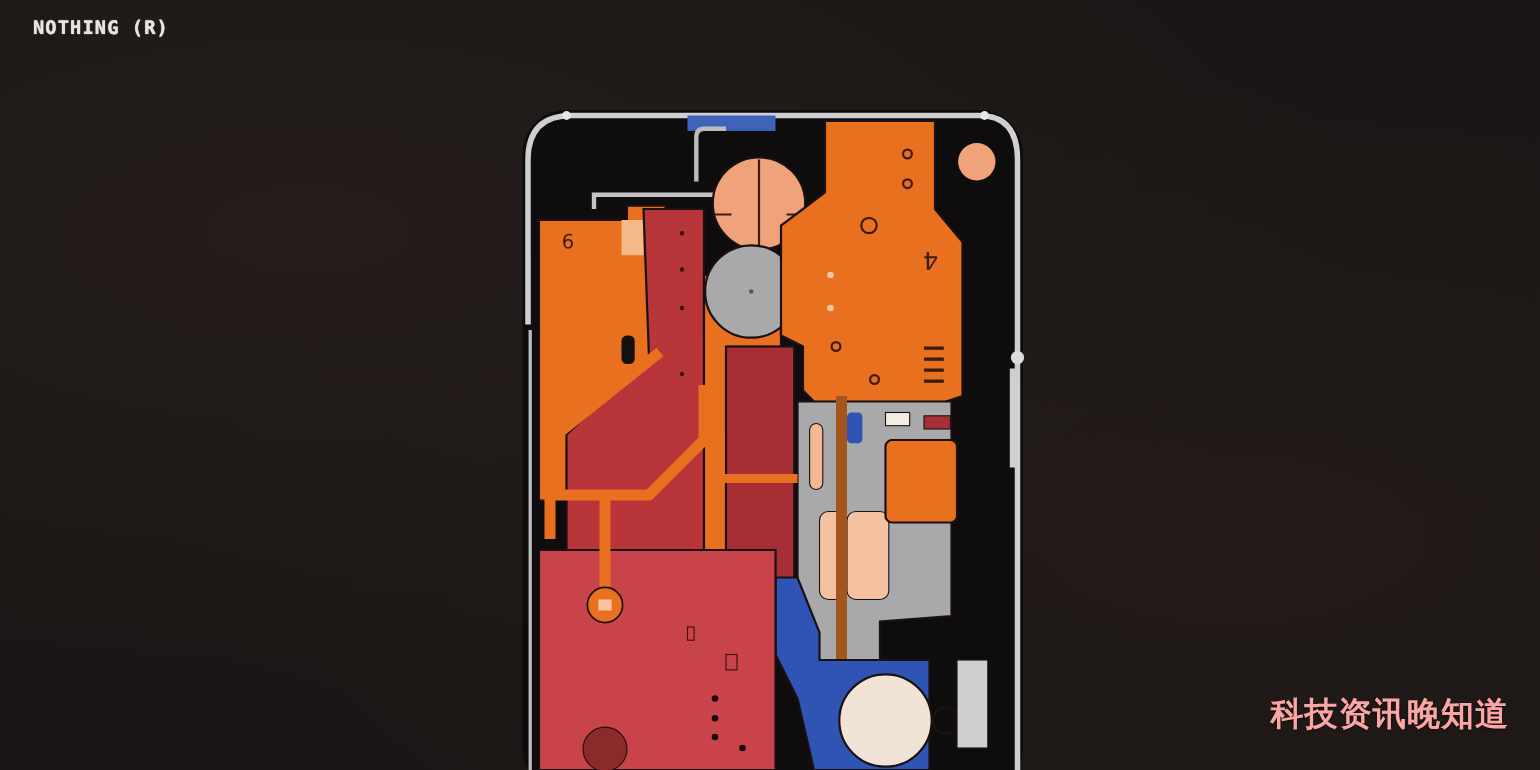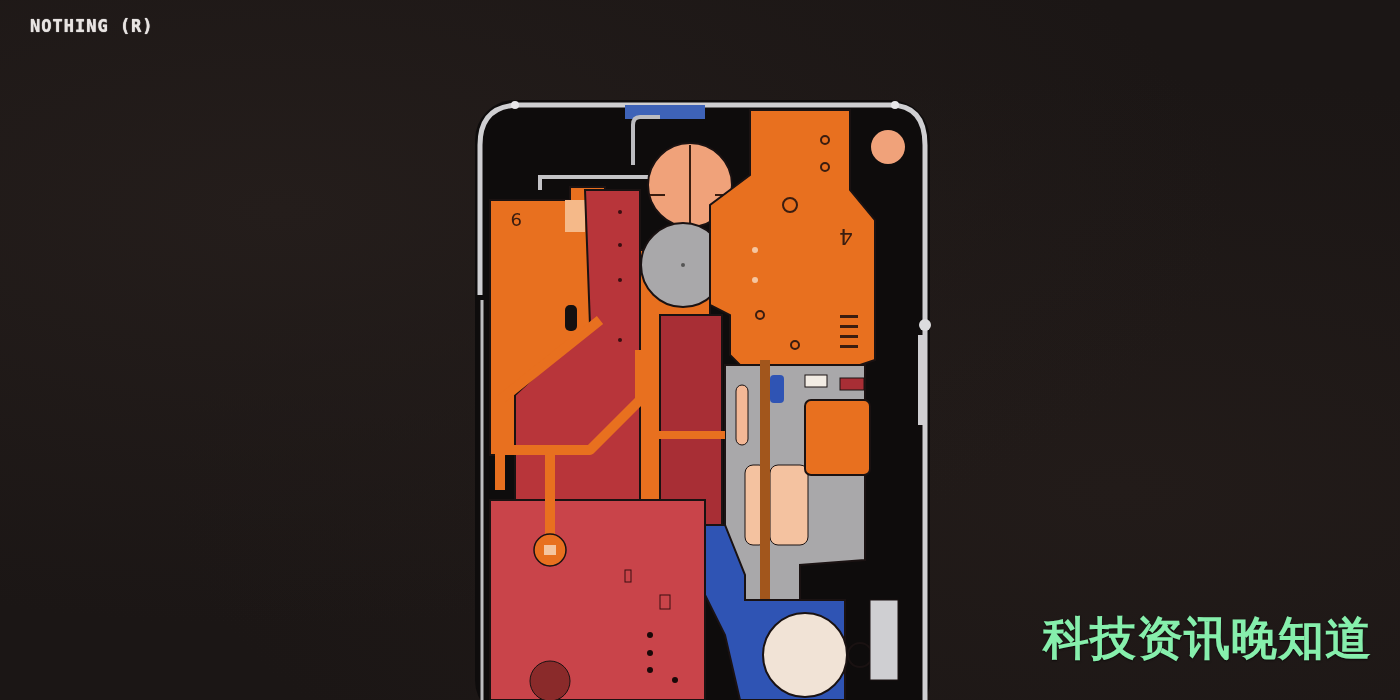--- a/index.html
+++ b/index.html
@@ -21,23 +21,23 @@
       color: #e9e4e2;
       font-family: "DejaVu Sans Mono", monospace;
       font-size: 17px; letter-spacing: 1px;
       font-weight: bold;
       text-shadow: 0 0 1px #fff;
       -webkit-text-stroke: 0.2px #ddd;
     }
     .logo span { display: inline-block; }
     .caption {
       position: absolute; right: 28px; bottom: 30px;
-      color: #86efac;
+      color: #fca5a5;
       font-family: "DejaVu Sans", sans-serif;
-      font-size: 46px; font-weight: bold;
+      font-size: 30px; font-weight: bold;
       letter-spacing: 1px;
       text-shadow: 0 1px 2px rgba(0,0,0,0.6);
       text-align: center;
     }
     .art {
       position: absolute; left: 470px; top: 95px;
       width: 470px; height: 605px;
     }
   </style>
 </head>

